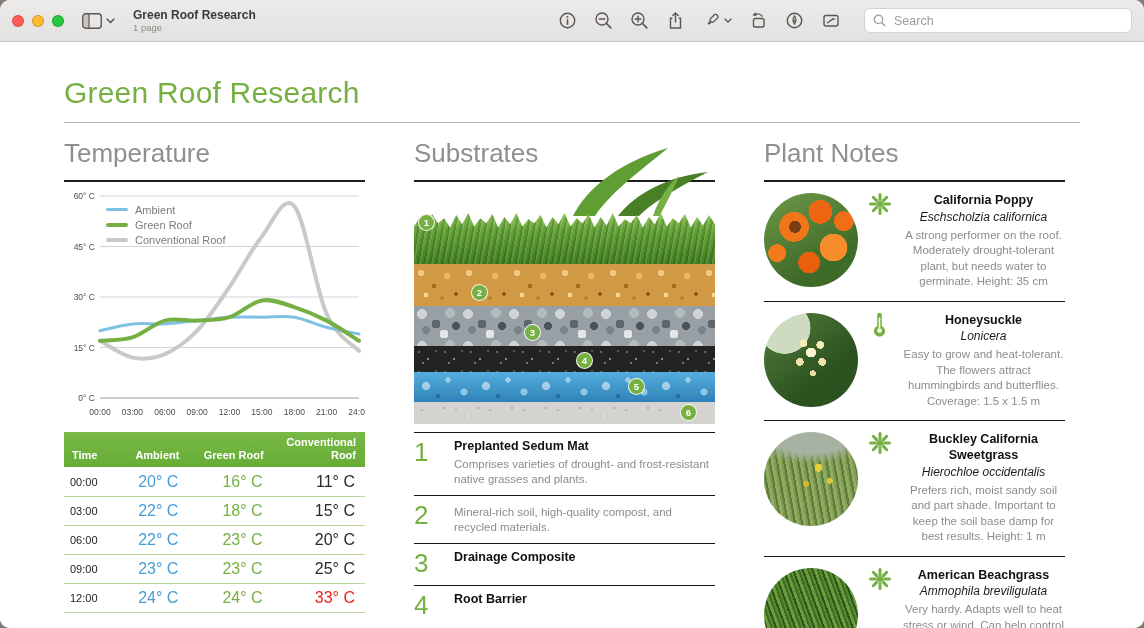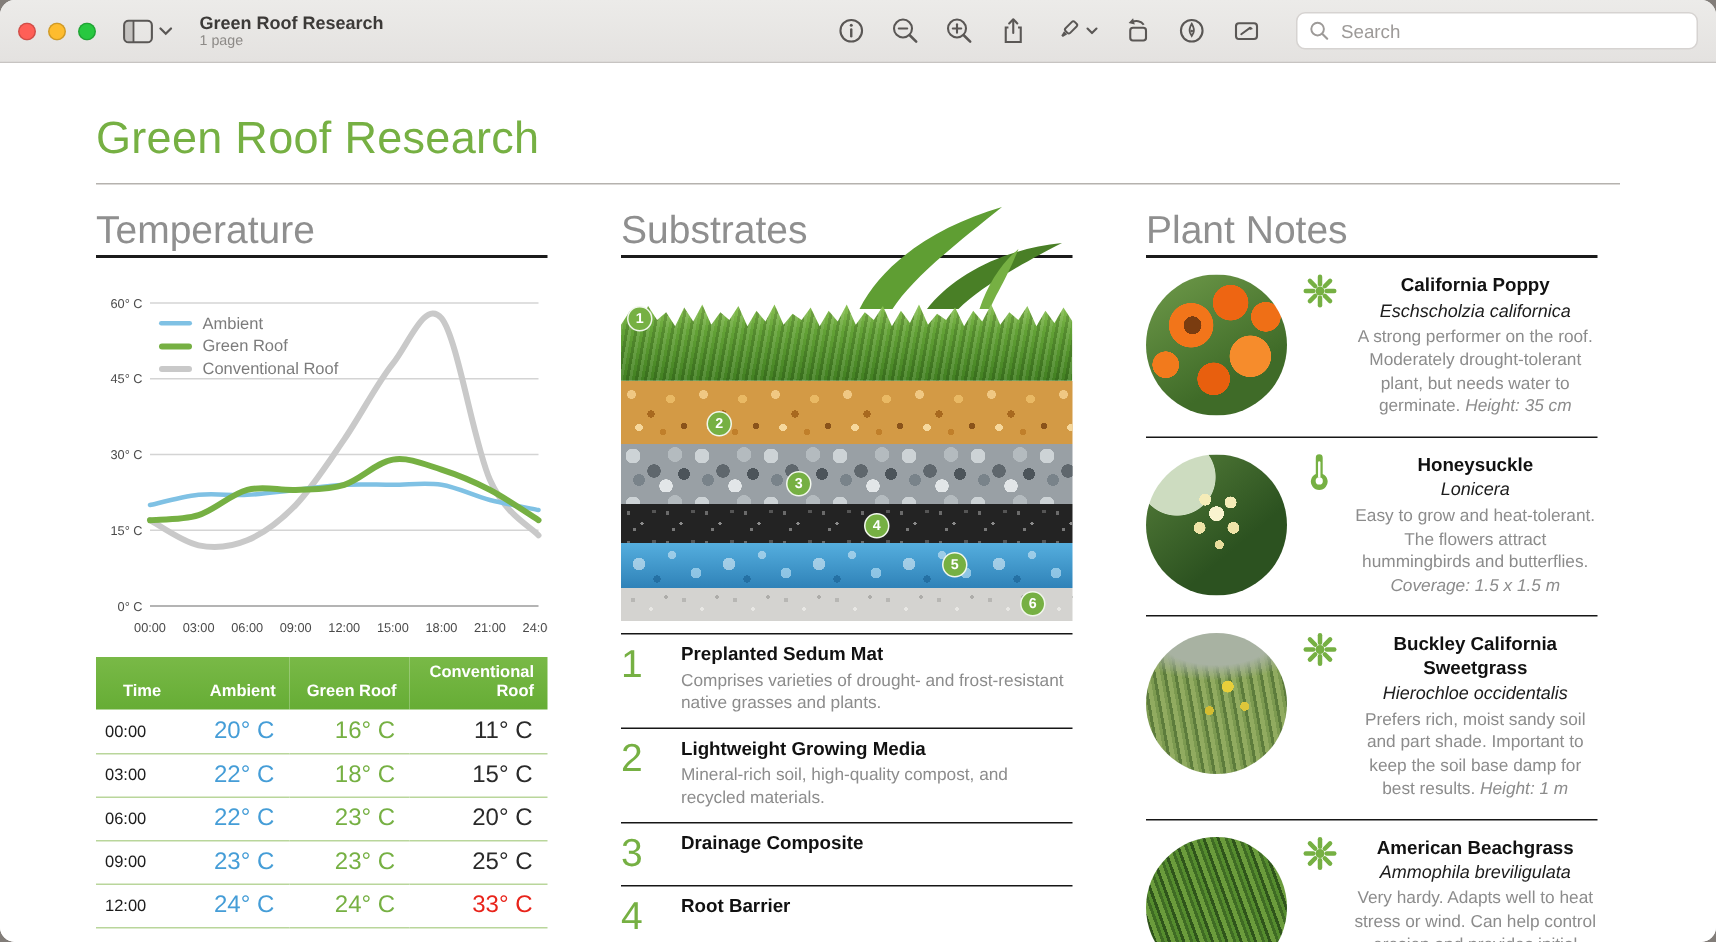--- a/index.html
+++ b/index.html
@@ -40,35 +40,35 @@
   }
   .search input::placeholder { color:#9d9a98; }
   
   .page { height:586px; background:#fff; padding:34px 64px 0; overflow:hidden; }
   .doc-title { font-size:30px; font-weight:300; color:#76b043; letter-spacing:.2px; line-height:1.1; }
   .title-rule { height:1px; background:#b5b2ae; margin-top:13px; }
   .cols { display:flex; gap:49px; margin-top:16px; }
   .col { width:301px; flex:0 0 301px; }
   .sec-heading {
     font-size:26px; font-weight:300; color:#8f8f8f; margin:0;
-    padding-bottom:1px; border-bottom:2px solid #1b1b1b; line-height:1.15;
+    padding-bottom:11px; border-bottom:2px solid #1b1b1b; line-height:1.15;
   }
   
-  .chart-wrap { position:relative; margin-top:18px; }
+  .chart-wrap { position:relative; margin-top:2px; }
   .legend { position:absolute; left:42px; top:20px; }
   .legend-row { display:flex; align-items:center; gap:7px; margin-bottom:3px; }
   .legend-swatch { width:22px; border-radius:2px; display:inline-block; }
   .legend-label { font-size:11px; color:#7c7c7c; }
   
   .t-table { width:100%; border-collapse:collapse; margin-top:8px; }
   .t-table th {
     background:linear-gradient(#79b947,#66ad35); color:#fff; font-size:11px; font-weight:700;
     padding:4px 9px 5px; text-align:right; vertical-align:bottom; line-height:1.2;
   }
-  .t-table th.th-time { text-align:left; padding-left:18px; width:46px; }
+  .t-table th.th-time { text-align:left; padding-left:8px; width:46px; }
   .t-table th:nth-child(2){ width:78px; } .t-table th:nth-child(3){ width:84px; } .t-table th:nth-child(4){ width:92px; }
   .t-table td {
     border-bottom:1px solid #b9d69b; text-align:right;
     padding:4px 10px 4px 0; font-size:16px; height:29px;
   }
   .t-table td.time { text-align:left; padding-left:6px; font-size:11px; color:#1c1c1c; }
   .c-ambient { color:#459dd7; } .c-green { color:#76b043; }
   .c-conv { color:#2a2a2a; } .c-hot { color:#e8231a; }
   
   .substrate-diagram { position:relative; margin-top:30px; width:301px; }
@@ -180,21 +180,21 @@
   .p-beachgrass {
     background:
       repeating-linear-gradient(70deg, #3f6b24 0 2px, #558c2e 2px 4px, #2f541b 4px 6px, #6b9c3c 6px 9px),
       linear-gradient(#4a7828, #35591d);
   }
   .plant-icon { width:24px; flex:0 0 24px; margin-top:-1px; }
   .plant-text { flex:1; }
   .plant-name { font-size:12.5px; font-weight:700; color:#111; line-height:1.25; }
   .plant-latin { font-size:12px; font-style:italic; color:#1c1c1c; margin-top:1px; }
   .plant-desc { font-size:11.5px; color:#8c8c8c; line-height:1.35; margin-top:4px; }
-  .metric { font-style:italic; }
+  .metric { }
   svg { display:block; }
 </style>
 </head>
 <body>
 
 <div class="window">
 
   <div class="titlebar">
     <div class="tl-group">
       <div class="tl tl-red"></div>
@@ -441,21 +441,20 @@
           <div class="sub-item">
             <div class="sub-num">1</div>
             <div>
               <div class="sub-title">Preplanted Sedum Mat</div>
               <div class="sub-desc">Comprises varieties of drought- and frost-resistant native grasses and plants.</div>
             </div>
           </div>
           <div class="sub-item">
             <div class="sub-num">2</div>
             <div>
-              <div class="sub-title">Lightweight Growing Media</div>
               <div class="sub-desc">Mineral-rich soil, high-quality compost, and recycled materials.</div>
             </div>
           </div>
           <div class="sub-item">
             <div class="sub-num">3</div>
             <div>
               <div class="sub-title">Drainage Composite</div>
             </div>
           </div>
           <div class="sub-item">

